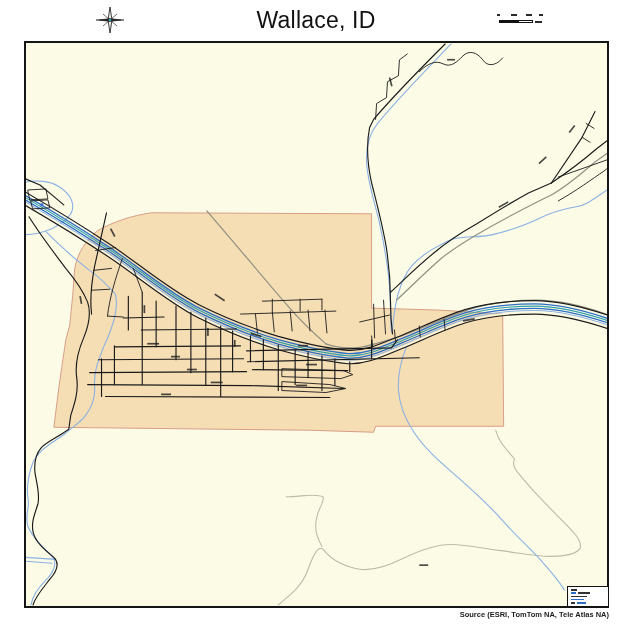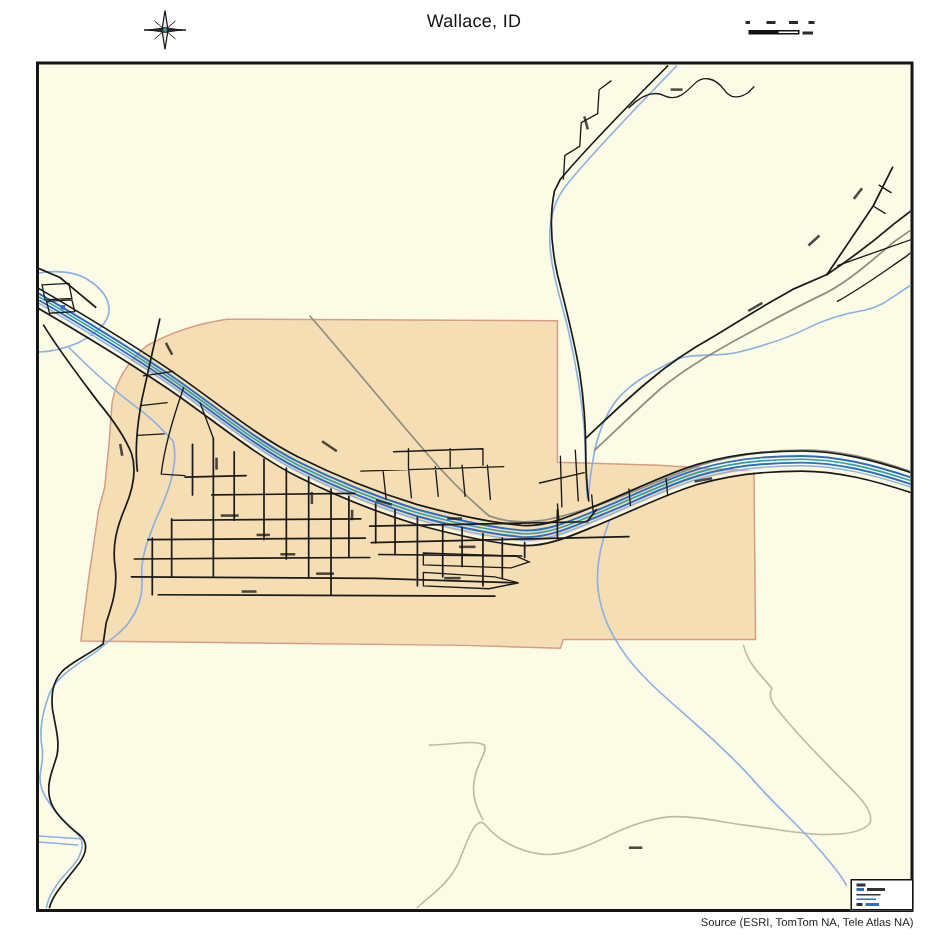--- a/index.html
+++ b/index.html
@@ -1,37 +1,37 @@
 <!DOCTYPE html>
 <html style="--map-bg: #fcfce6; --city-fill: #f6deb4; --city-border: #d79c87; --road: #1a1a1a; --road-secondary: #8f8f82; --river: #2c6dc6; --river-teal: #2fa0a6; --stream: #8ab0e4; --trail: #bcbca6; --highway-median: #fdf8e0; --marker: #3a6bc9;"><head>
 <meta charset="utf-8">
 <style>
   html,body{margin:0;padding:0;background:#ffffff;}
   .page{position:relative;width:632px;height:632px;background:#fff;overflow:hidden;
         font-family:"Liberation Sans",sans-serif;}
   .map-title{position:absolute;left:0;top:7px;width:100%;text-align:center;
-        font-size:12px;color:#111;letter-spacing:.2px;}
+        font-size:23px;color:#111;letter-spacing:.2px;}
   
   .compass{position:absolute;left:93px;top:5px;}
   
   .scalebar{position:absolute;left:496px;top:12px;width:50px;height:14px;}
   .scalebar .tick{position:absolute;background:#2a2a2a;height:1.6px;}
   .scalebar .seg{position:absolute;top:8px;height:3.4px;}
   .seg-black{background:#111;}
   .seg-white{background:#fff;border:1px solid #111;box-sizing:border-box;}
   
   .map-frame{position:absolute;left:24px;top:41px;width:585px;height:567px;
         border:2px solid #151515;box-sizing:border-box;background:var(--map-bg,#fcfce6);}
   .map-frame svg{display:block;}
   
   .legend{position:absolute;left:541px;top:543px;width:42px;height:21px;background:#fff;
         border:1.4px solid #111;box-sizing:border-box;padding:2px 3px;}
   .legend .lrow{display:flex;gap:2px;margin-bottom:1.7px;}
   .legend .sw{height:1.6px;}
-  .attribution{position:absolute;top:610px;right:23px;font-size:7.5px;color:#1c1c1c;}
+  .attribution{position:absolute;top:610px;right:23px;font-size:7.5px;color:#1c1c1c;font-weight:bold;}
   
   .rd{fill:none;stroke:var(--road,#1a1a1a);stroke-width:1.15;stroke-linecap:round;stroke-linejoin:round;}
   .rdthin{fill:none;stroke:var(--road,#1a1a1a);stroke-width:.9;stroke-linecap:round;}
   .gray{fill:none;stroke:var(--road-secondary,#8f8f82);stroke-width:1.2;stroke-linecap:round;}
   .st{fill:none;stroke:var(--stream,#8ab0e4);stroke-width:1.1;stroke-linecap:round;}
   .rv{fill:none;stroke:var(--river,#2c6dc6);stroke-width:1.3;}
   .rvl{fill:none;stroke:var(--stream,#8ab0e4);stroke-width:1;}
   .teal{fill:none;stroke:var(--river-teal,#2fa0a6);stroke-width:1.1;}
   .median{fill:none;stroke:var(--highway-median,#fdf8e0);stroke-width:1.5;}
   .trail{fill:none;stroke:var(--trail,#bcbca6);stroke-width:1.1;stroke-linecap:round;}

